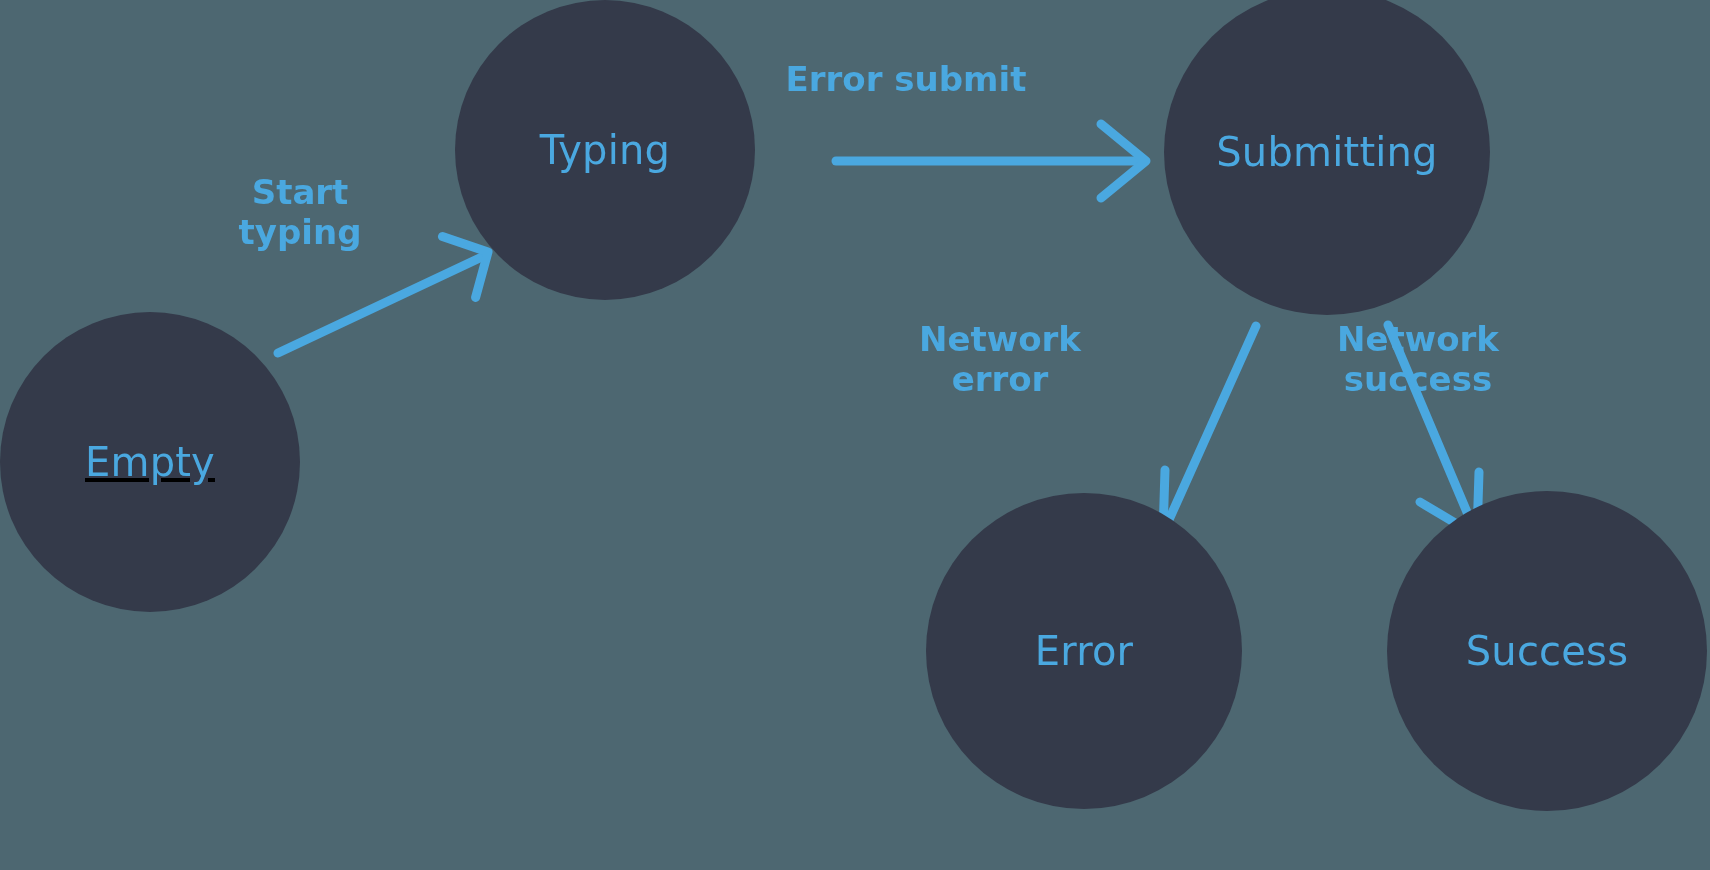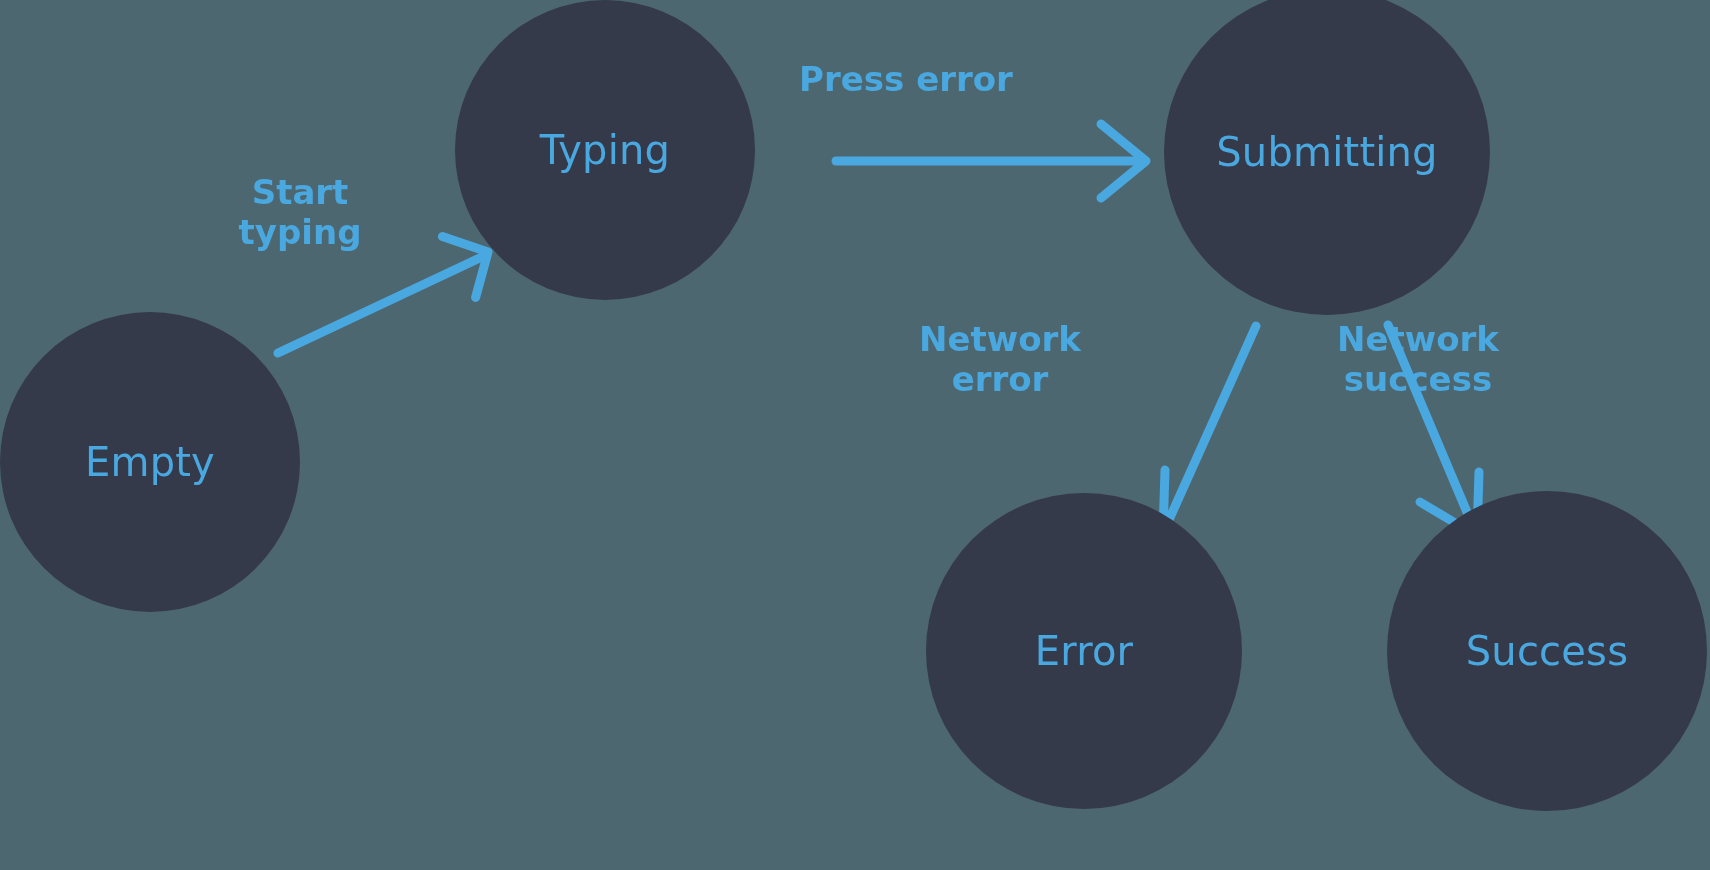--- a/index.html
+++ b/index.html
@@ -70,21 +70,21 @@
       <line x1="1256" y1="326" x2="1168" y2="522" stroke="#4aa8e0" stroke-width="9" stroke-linecap="round"></line>
       <polyline points="1165,470 1163,534 1106,511" fill="none" stroke="#4aa8e0" stroke-width="9" stroke-linecap="round" stroke-linejoin="round"></polyline>
     </g>
 
     <g>
       <line x1="1388" y1="325" x2="1472" y2="524" stroke="#4aa8e0" stroke-width="9" stroke-linecap="round"></line>
       <polyline points="1420,502 1477,536 1479,472" fill="none" stroke="#4aa8e0" stroke-width="9" stroke-linecap="round" stroke-linejoin="round"></polyline>
     </g>
   </svg>
 
-  <div class="node" style="left:0px; top:312px; width:300px; height:300px;">
+  <div class="node" style="left:0px; top:312px; width:300px; height:300px;text-decoration:underline;">
     <span class="node-label">Empty</span>
   </div>
 
   <div class="node" style="left:455px; top:0px; width:300px; height:300px;">
     <span class="node-label">Typing</span>
   </div>
 
   <div class="node" style="left:1164px; top:-11px; width:326px; height:326px;">
     <span class="node-label">Submitting</span>
   </div>
@@ -93,21 +93,21 @@
     <span class="node-label">Error</span>
   </div>
 
   <div class="node" style="left:1387px; top:491px; width:320px; height:320px;">
     <span class="node-label">Success</span>
   </div>
 
   <div class="edge-label" style="left:200px; top:172px; width:200px;text-align:center;">Start
 typing</div>
 
-  <div class="edge-label" style="left:766px; top:59px; width:280px;">Press error</div>
+  <div class="edge-label" style="left:766px; top:59px; width:280px;">Error submit</div>
 
   <div class="edge-label" style="left:880px; top:319px; width:240px;">Network
 error</div>
 
   <div class="edge-label" style="left:1298px; top:319px; width:240px;">Network
 success</div>
 
 </div>
 
 </body></html>

